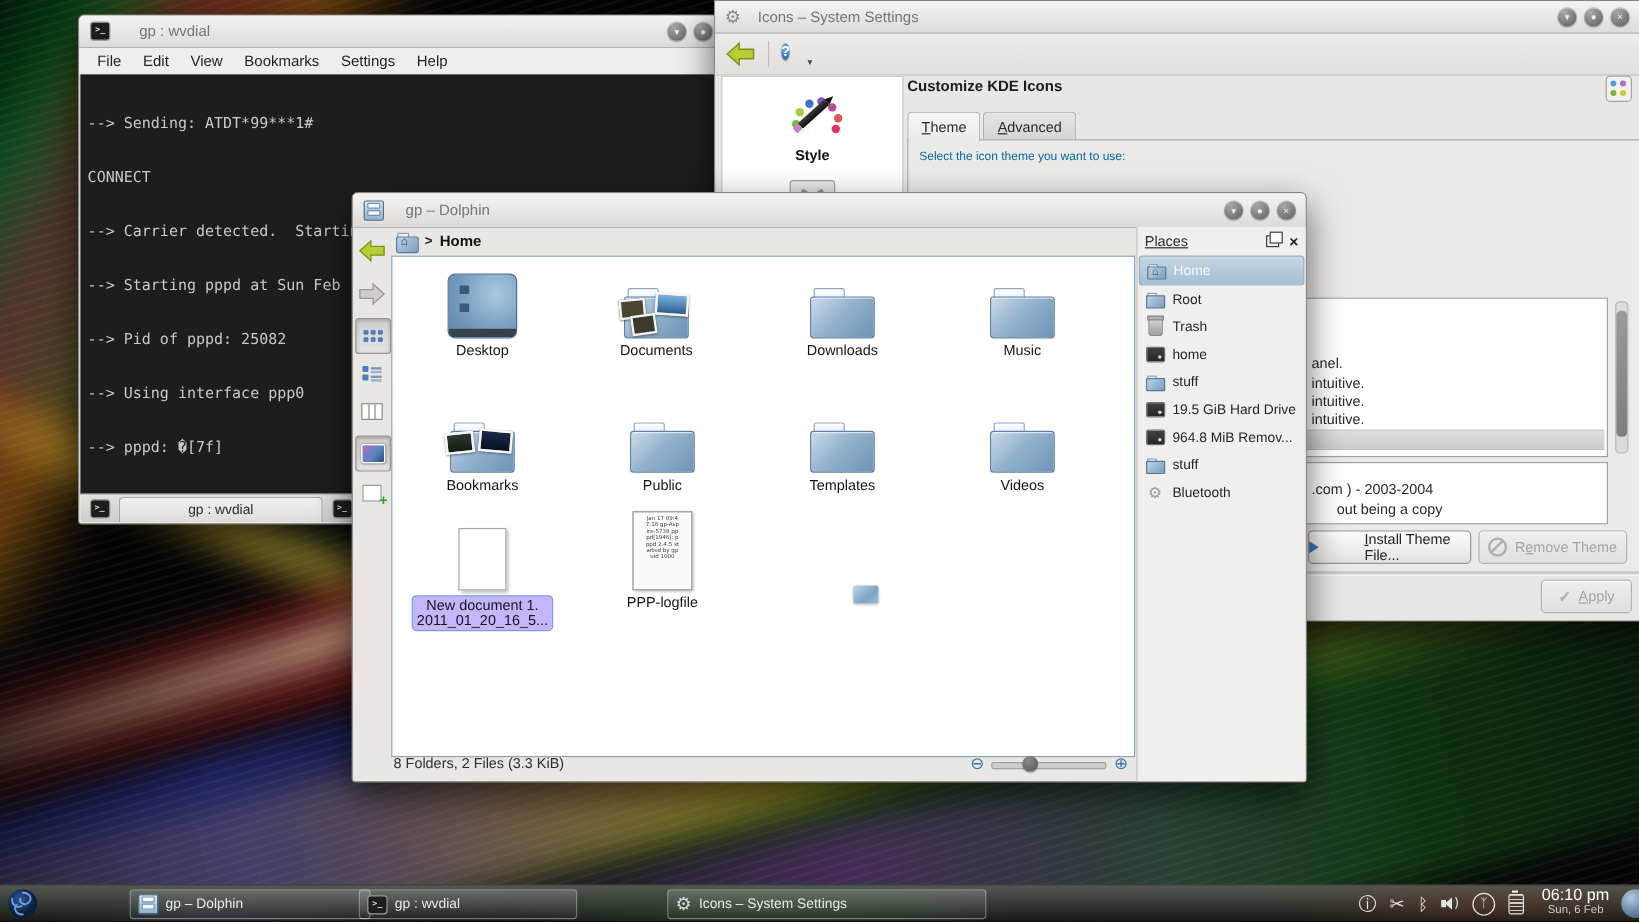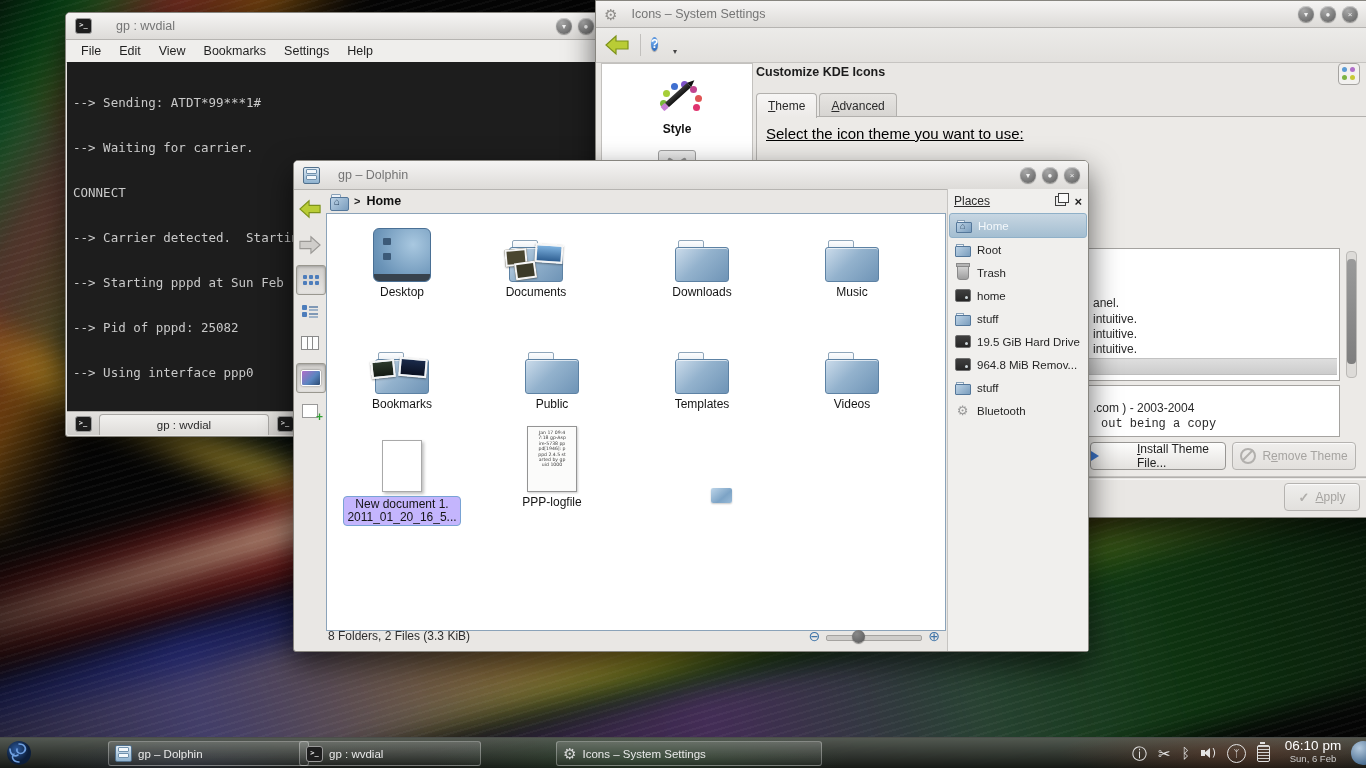--- a/index.html
+++ b/index.html
@@ -85,21 +85,21 @@
               background:#f2f1ef;}
   .module-ico i{position:absolute;width:5px;height:5px;border-radius:50%;}
   .tabs-row{position:absolute;left:160px;top:92px;display:flex;}
   .tab{height:23px;padding:0 11px;font-size:12px;color:#2a2a2a;display:flex;align-items:center;
        border:1px solid #b2b0ad;border-bottom:none;border-radius:4px 4px 0 0;
        background:linear-gradient(#e7e5e2,#d6d4d1);margin-right:2px;}
   .tab.active{background:linear-gradient(#f7f6f5,#eceae7);position:relative;z-index:2;height:24px;}
   .ac{text-decoration:underline;}
   .tab-frame{position:absolute;left:160px;top:115px;width:642px;height:360px;border:1px solid #b2b0ad;
              border-radius:0 3px 3px 3px;background:#eceae7;}
-  .select-label{position:absolute;left:170px;top:124px;font-size:15px;color:#000000;text-decoration:underline;}
+  .select-label{position:absolute;left:170px;top:124px;font-size:10px;color:#0369a1;}
   .theme-list{position:absolute;left:170px;top:247px;width:572px;height:131px;background:#fff;border:1px solid #a5a3a0;}
   .frag{position:absolute;font-size:12px;color:#2a2a2a;}
   .sel-row{position:absolute;left:171px;top:357px;width:570px;height:15px;
            background:linear-gradient(#dedede,#cccccc);border-top:1px solid #c2c2c2;border-bottom:1px solid #bdbdbd;}
   .syss-scroll{position:absolute;left:750px;top:250px;width:9px;height:125px;background:#dddbd8;border-radius:4px;border:1px solid #bbb9b6;}
   .syss-scroll i{position:absolute;left:0;right:0;top:7px;height:105px;background:linear-gradient(#9a9a9a,#7e7e7e);border-radius:4px;}
   .desc-box{position:absolute;left:170px;top:384px;width:572px;height:50px;background:#fff;border:1px solid #a5a3a0;}
   .desc-line{position:absolute;font-size:12px;color:#2a2a2a;}
   .kbtn{position:absolute;height:26px;border:1px solid #989693;border-radius:4px;font-size:12px;color:#1e1e1e;
         background:linear-gradient(#fdfdfc,#e4e2df);display:flex;align-items:center;justify-content:center;gap:6px;
@@ -257,21 +257,20 @@
     <div class="menubar">
       <span>File</span>
       <span>Edit</span>
       <span>View</span>
       <span>Bookmarks</span>
       <span>Settings</span>
       <span>Help</span>
     </div>
     <div class="term-body">
       <div>--&gt; Sending: ATDT*99***1#</div>
-      <div>--&gt; Waiting for carrier.</div>
       <div>CONNECT</div>
       <div>--&gt; Carrier detected.  Starting PPP immediately.</div>
       <div>--&gt; Starting pppd at Sun Feb  6 18:08:22 2011</div>
       <div>--&gt; Pid of pppd: 25082</div>
       <div>--&gt; Using interface ppp0</div>
       <div>--&gt; pppd: �[7f]</div>
       
       
       
       
@@ -356,21 +355,21 @@
     <div class="frag" style="left:497px;top:311px;">intuitive.</div>
     <div class="frag" style="left:497px;top:326px;">intuitive.</div>
     <div class="frag" style="left:497px;top:341px;">intuitive.</div>
     <div class="sel-row"></div>
     <div class="syss-scroll">
         <i></i>
       </div>
 
     <div class="desc-box"></div>
     <div class="desc-line" style="left:497px;top:400px;">.com ) - 2003-2004</div>
-    <div class="desc-line" style="left:505px;top:416px;font-family:Liberation Mono, monospace;">out being a copy</div>
+    <div class="desc-line" style="left:518px;top:416px;">out being a copy</div>
 
     <div class="kbtn" style="left:494px;top:441px;width:134px;gap:38px;">
       <span class="arrow-blue"></span>
       <span><span class="ac">I</span><span>nstall Theme File...</span></span>
     </div>
     <div class="kbtn disabled" style="left:636px;top:441px;width:122px;">
       <span class="no-entry"></span>
       <span><span>R</span><span class="ac">e</span><span>move Theme</span></span>
     </div>
     <div class="syss-hr"></div>
@@ -437,21 +436,21 @@
     <div class="dolphin-view">
 
       <div class="fcell" style="left:5px;top:10px;">
         <div class="icon-box">
             <span class="icn-desktop">
               <i></i>
             </span>
           </div>
         <div class="flabel">Desktop</div>
       </div>
-      <div class="fcell" style="left:139px;top:10px;">
+      <div class="fcell" style="left:150px;top:10px;">
         <div class="icon-box">
           <span class="icn-folder">
             <span class="ftab"></span>
               <span class="fbody"></span>
             <span class="photo" style="left:-4px;top:9px;width:18px;height:13px;background:#4a4630;transform:rotate(-5deg);"></span>
             <span class="photo" style="left:26px;top:4px;width:24px;height:15px;background:linear-gradient(#7fb3e0,#2e5e91);transform:rotate(4deg);"></span>
             <span class="photo" style="left:6px;top:22px;width:17px;height:13px;background:#3c3a28;transform:rotate(-8deg);"></span>
           </span>
         </div>
         <div class="flabel">Documents</div>

